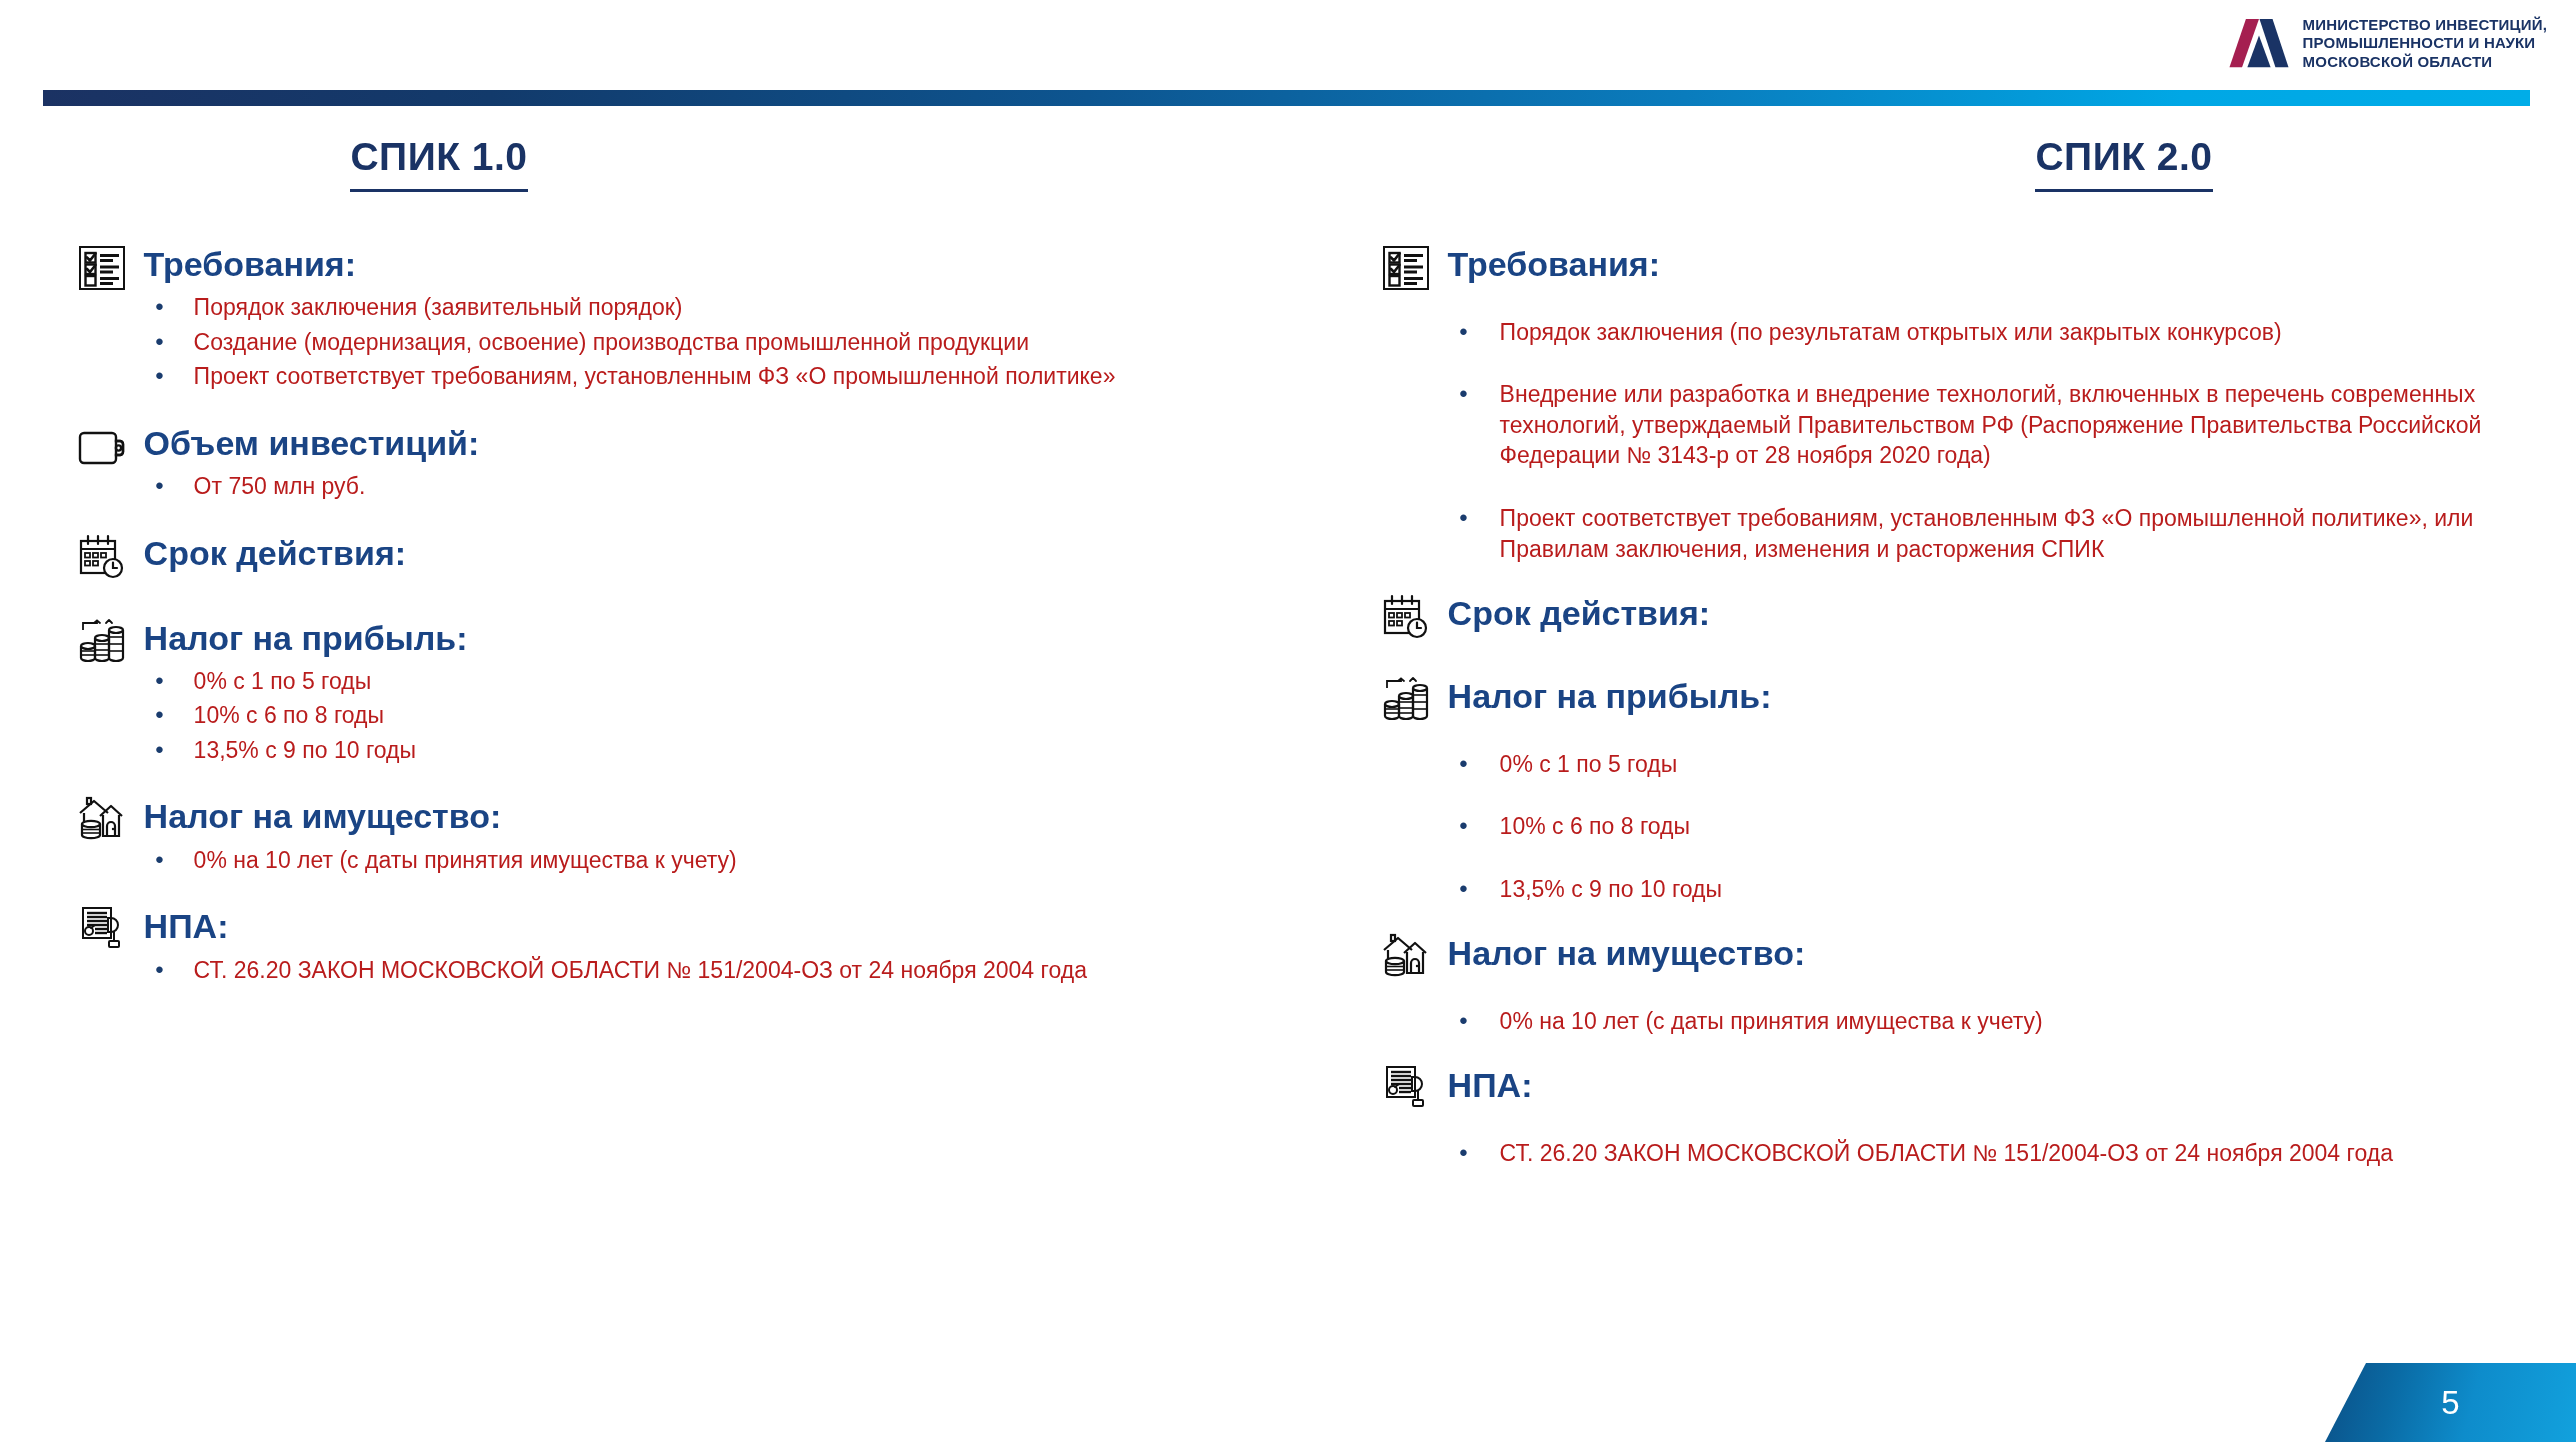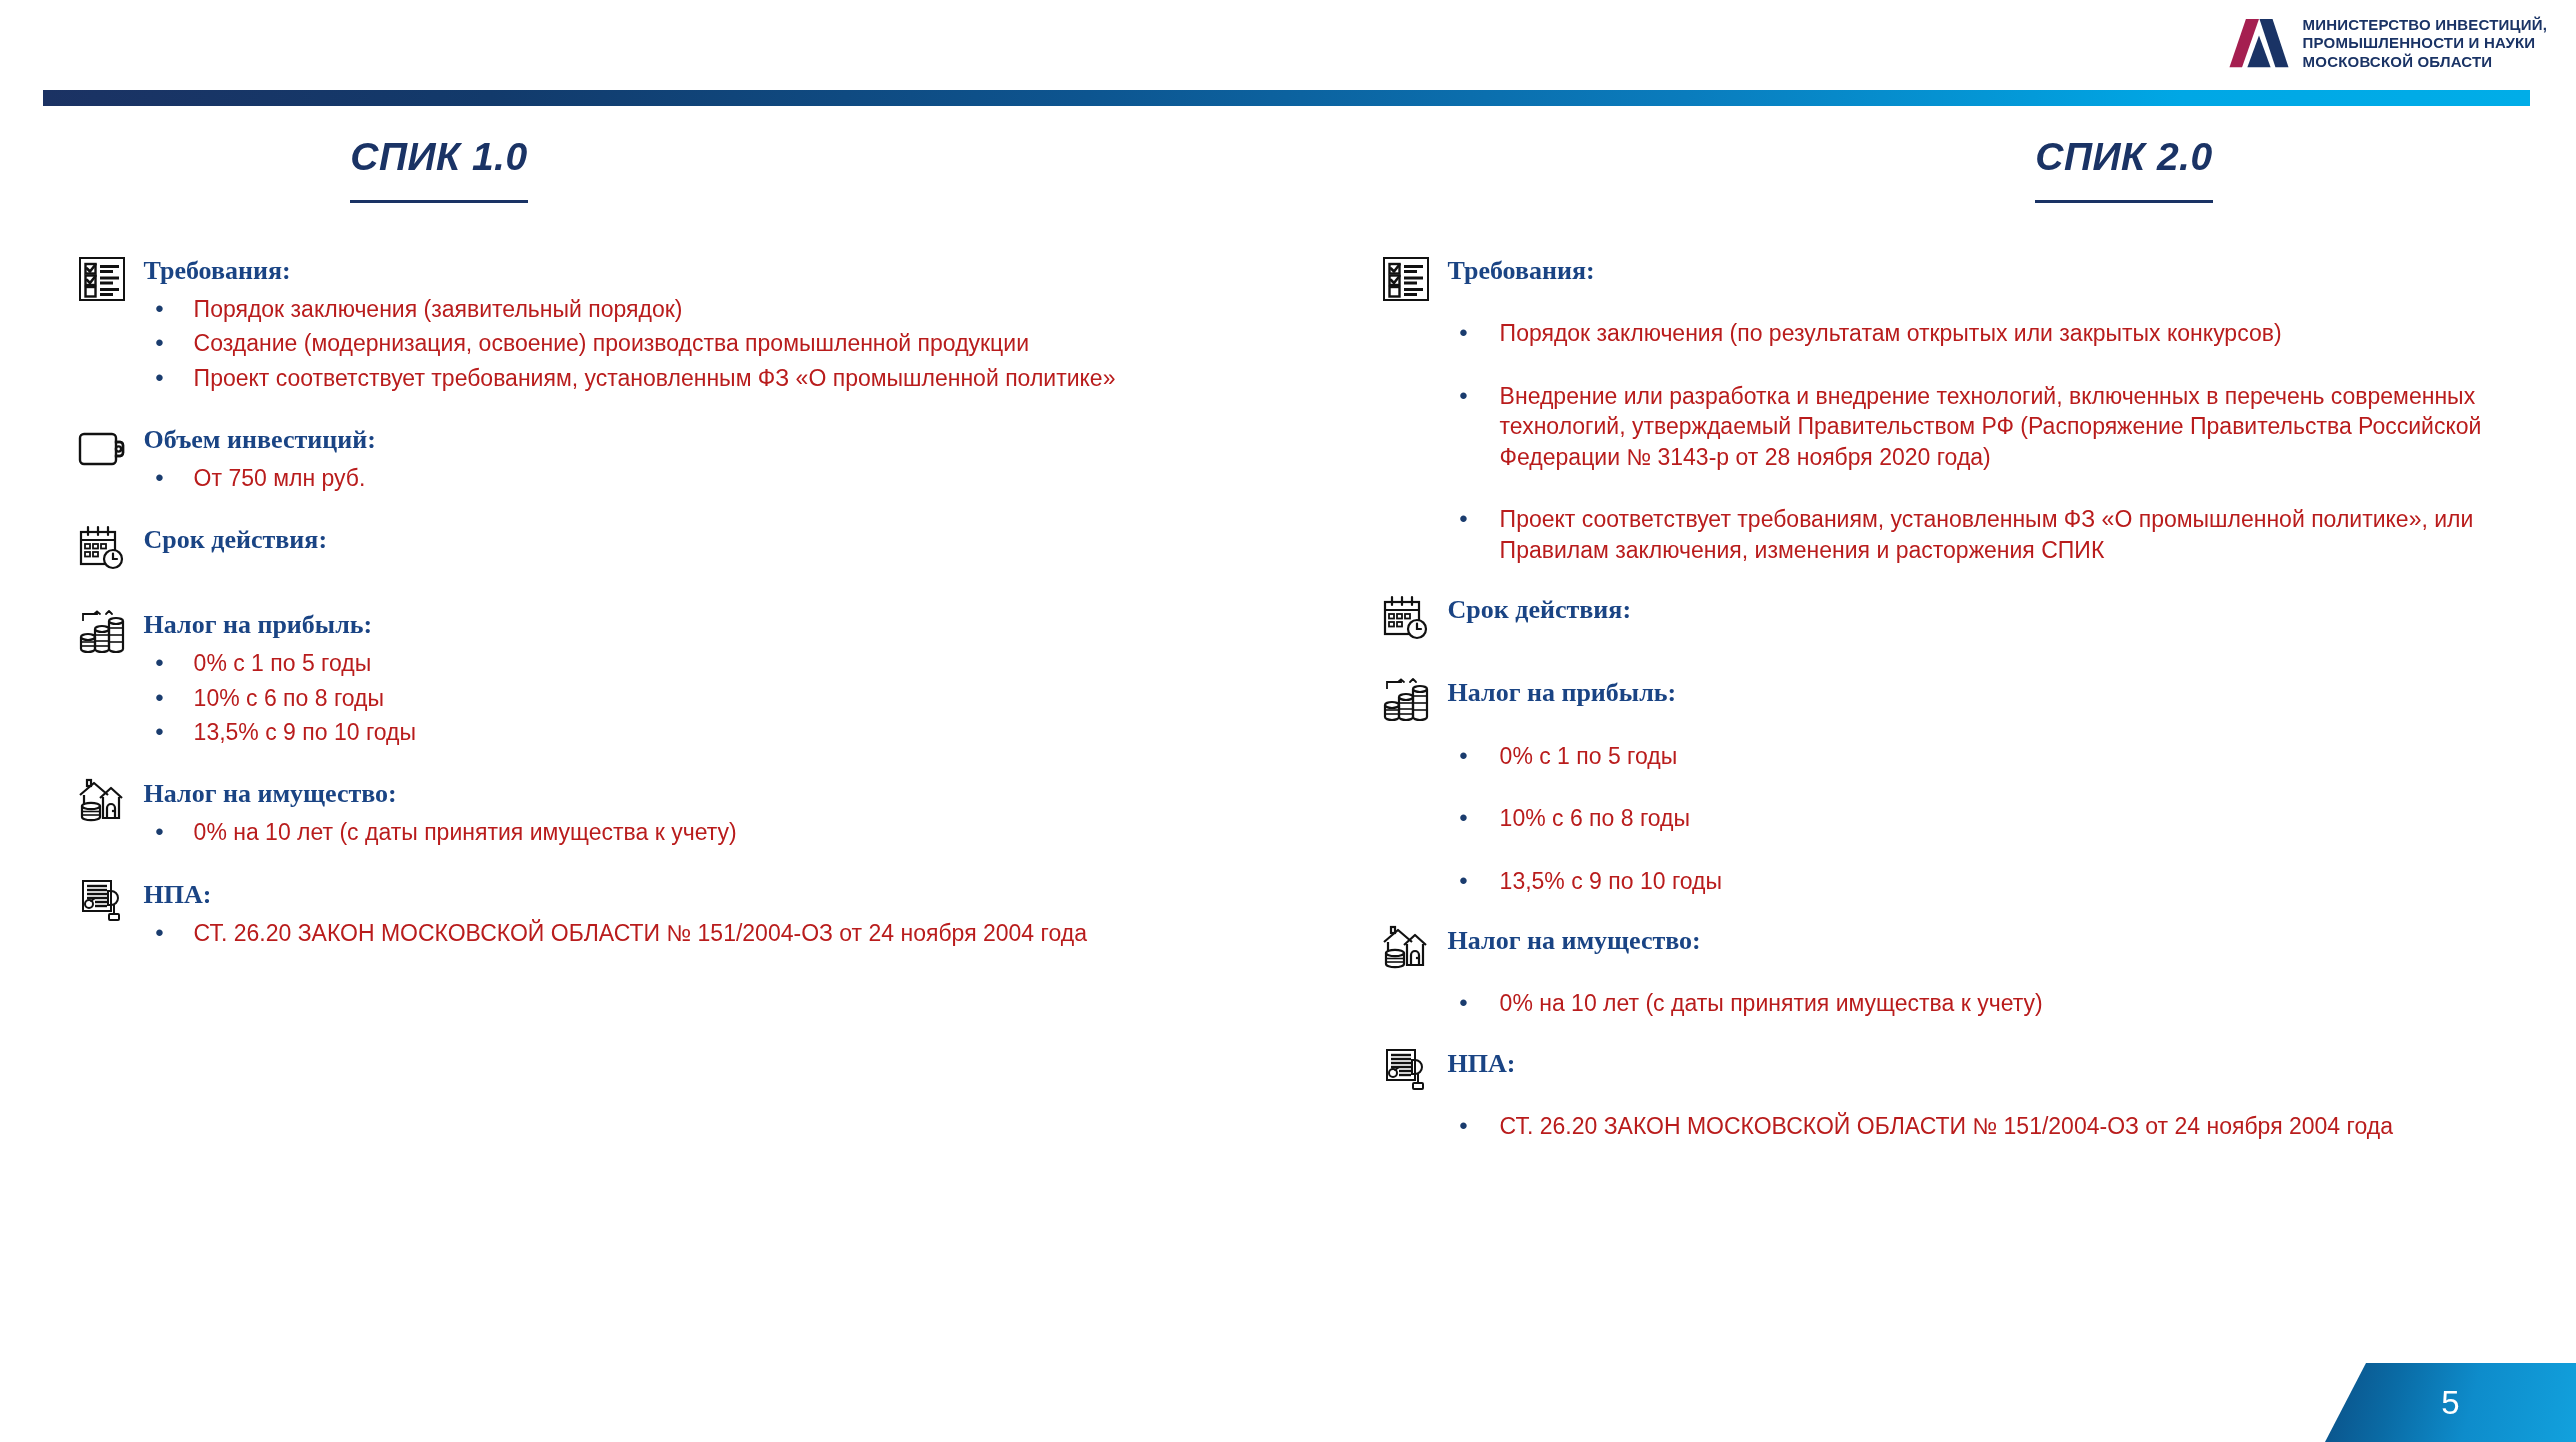--- a/index.html
+++ b/index.html
@@ -32,39 +32,38 @@
   .col-left  { left:72px;   width:1285px; }
   .col-right { left:1376px; width:1169px; }
 
   .col-title {
     text-align:center; font-size:39px; font-weight:bold; color:#1a3365;
     letter-spacing:0.5px;
   }
   .col-title span {
     display:inline-block;
     border-bottom:3.9px solid #1a3365;
-    padding-bottom:21px;
-    font-style:italic;
+    padding-bottom:10px;
   }
   .col-left .col-title  { width:734px; }
   .col-right .col-title { width:840px; margin-left:328px; }
 
   
   .sections { margin-top:50px; }
   .section { display:flex; align-items:flex-start; margin-bottom:25px; }
   .section-icon {
     flex:0 0 60px; width:60px; height:60px;
     display:flex; align-items:flex-start; justify-content:center;
     padding-top:1.9px;
   }
   .section-icon svg { width:48px; height:48px; display:block; }
   .section-body { flex:1 1 auto; padding-left:11.6px; padding-top:1.9px; }
   .section-heading {
-    font-size:26px; font-weight:bold; color:#1a4484;
-    line-height:1.2; margin-bottom:7.7px;font-family:Liberation Serif, serif;
+    font-size:34px; font-weight:bold; color:#1a4484;
+    line-height:1.2; margin-bottom:7.7px;
   }
   ul.bullets { list-style:none; }
   ul.bullets li {
     position:relative;
     padding-left:50px;
     font-size:23px;
     line-height:1.33;
     color:#b91c1c;
     margin-bottom:3.9px;
   }

